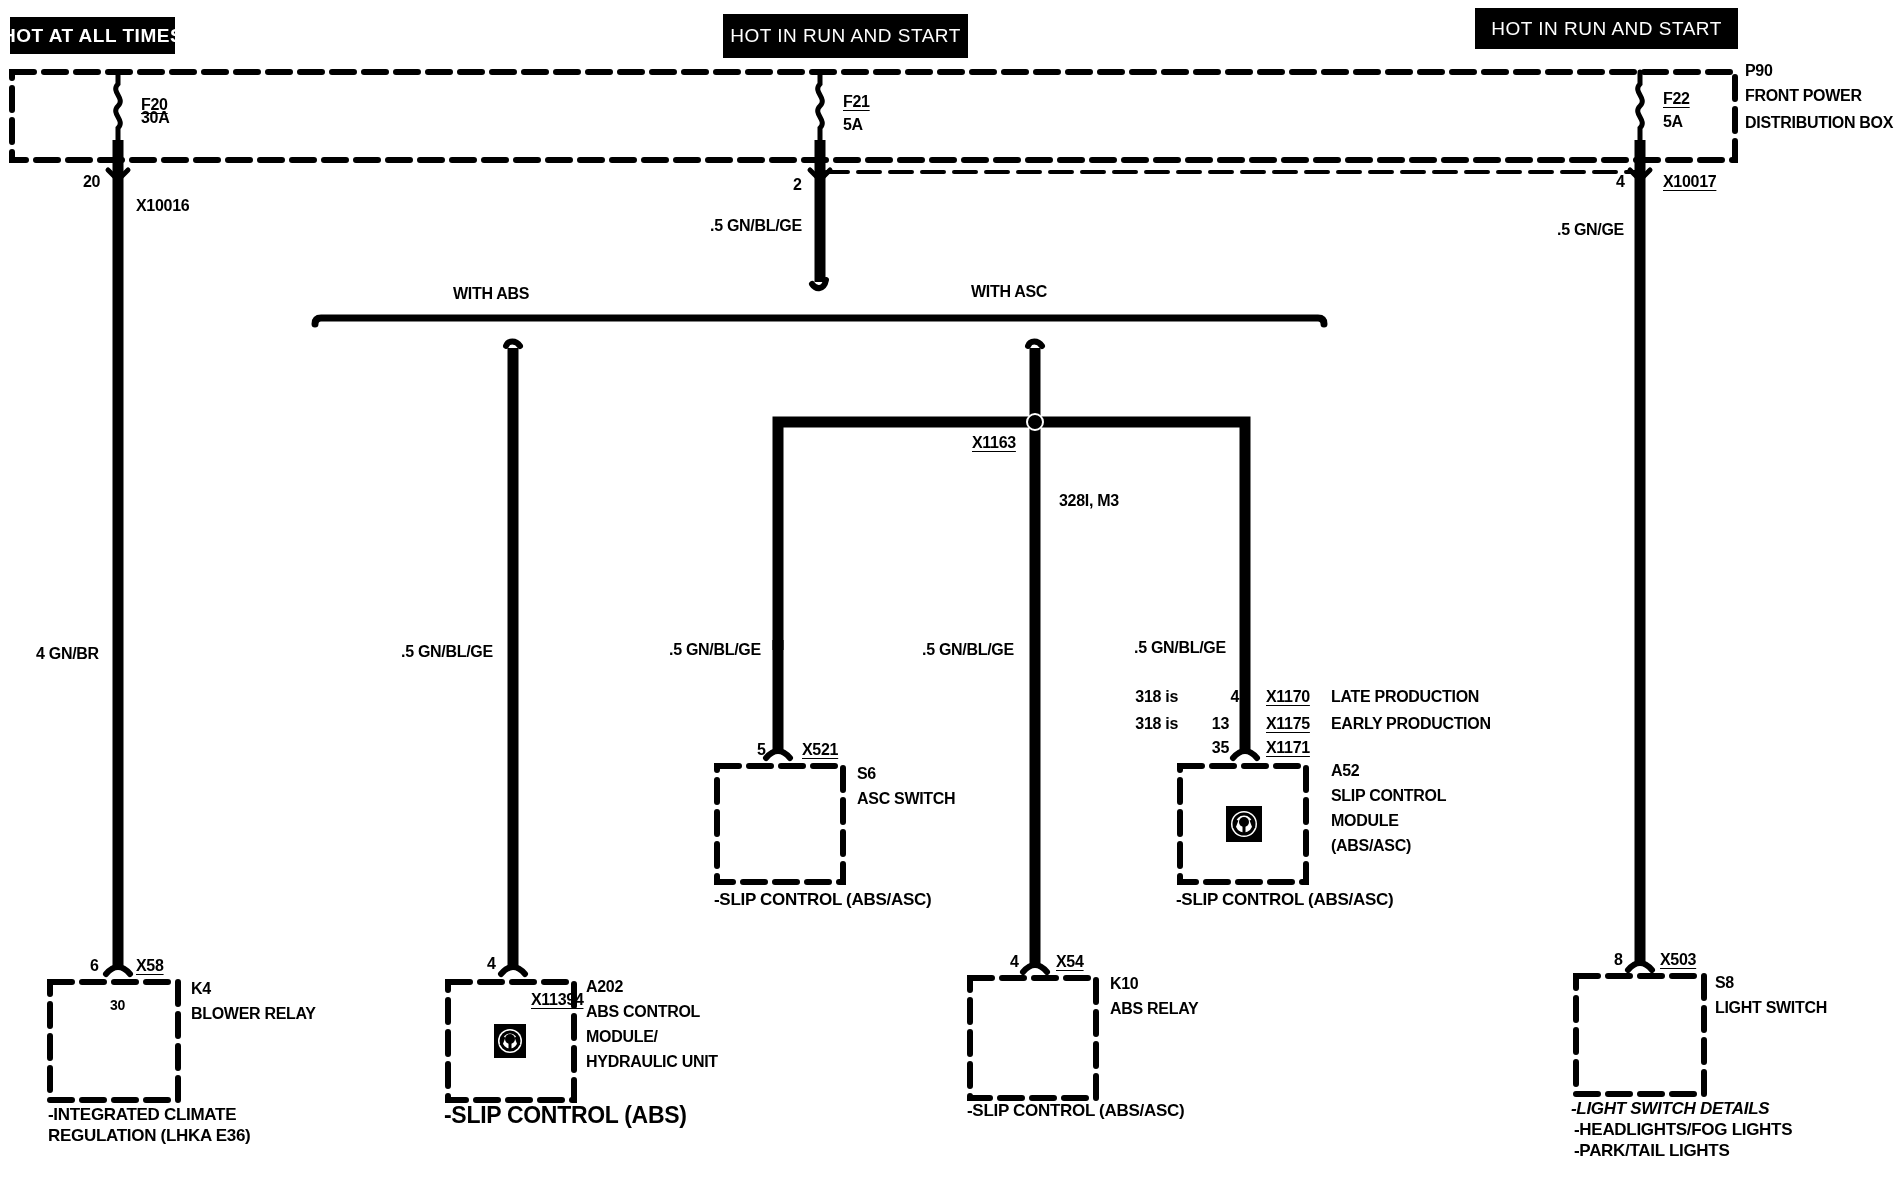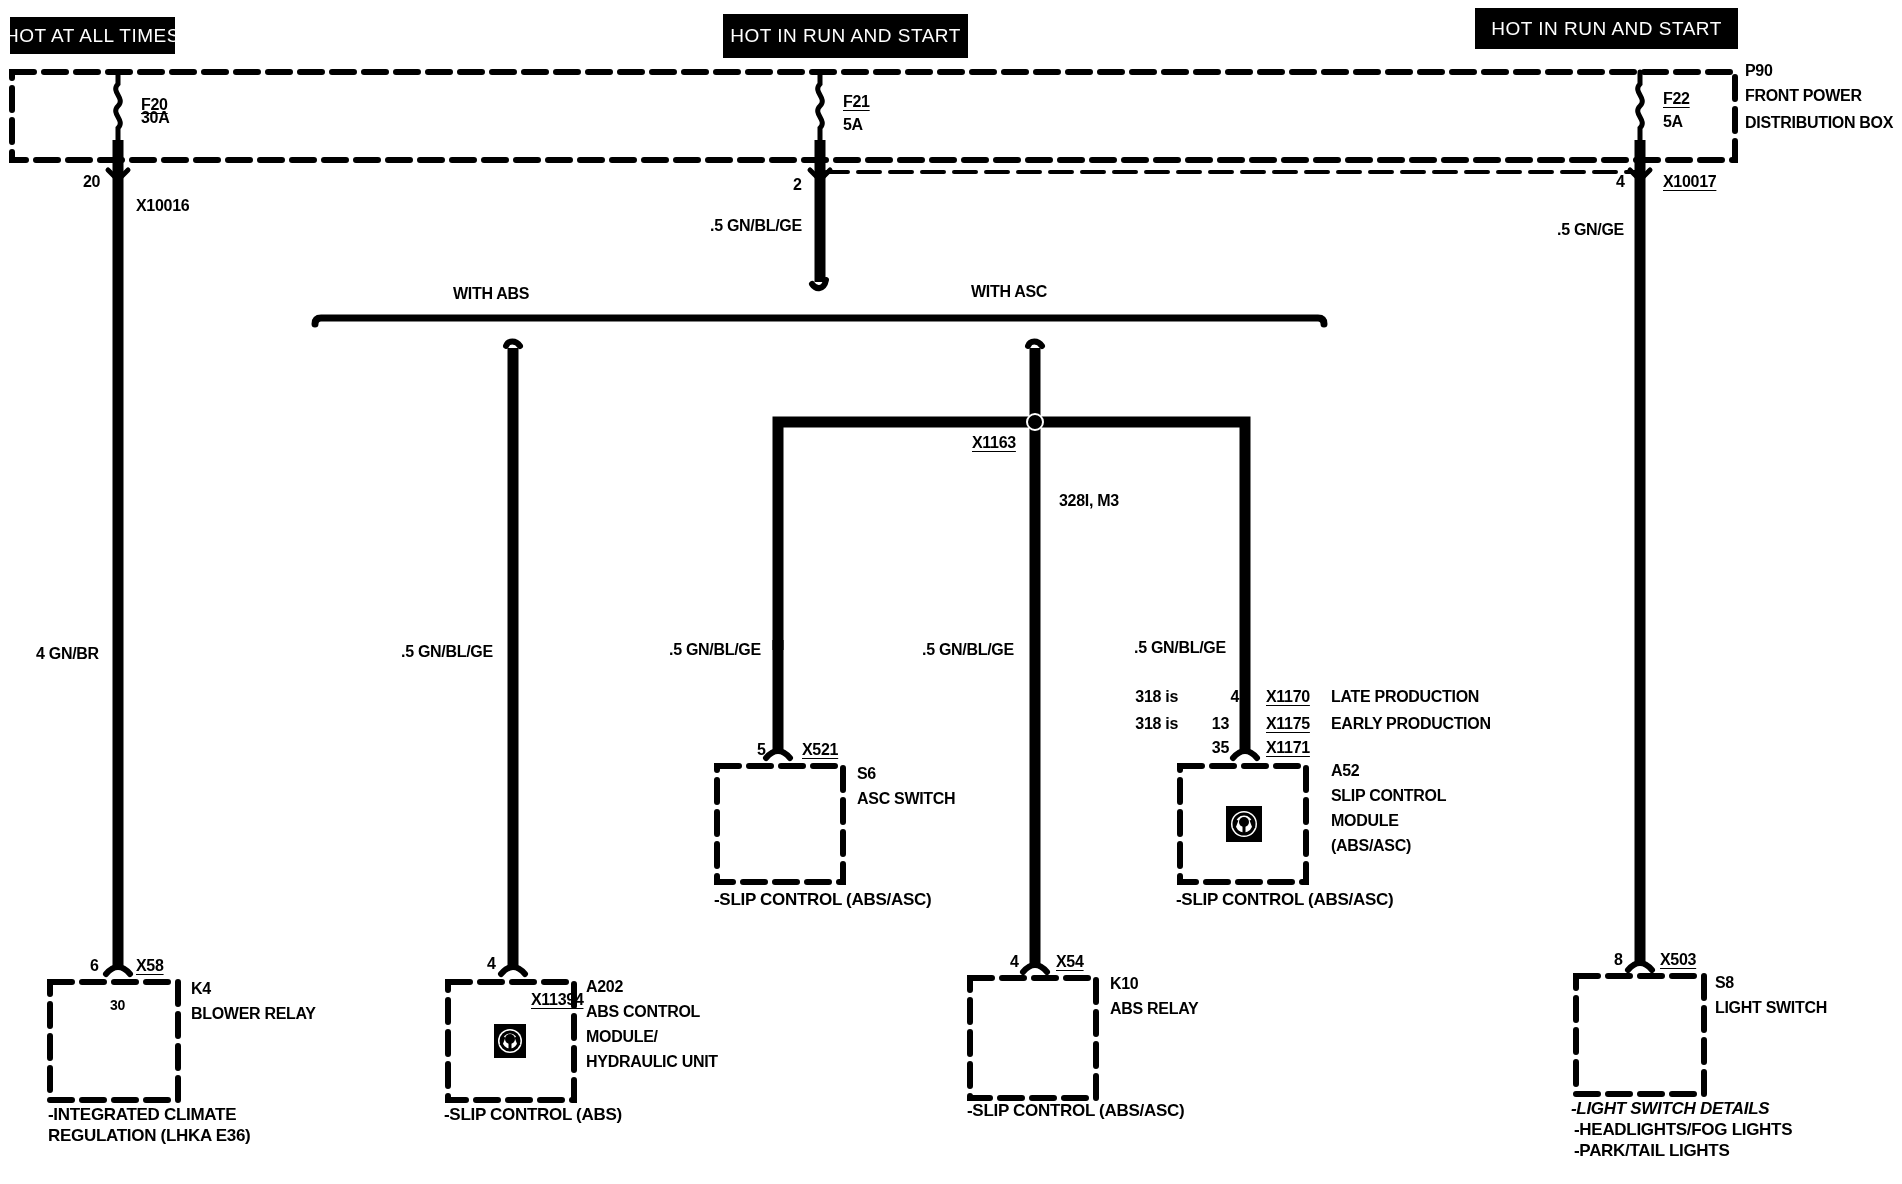--- a/index.html
+++ b/index.html
@@ -71,21 +71,21 @@
   </g>
   <g transform="translate(1226,806)">
     <rect x="0" y="0" width="36" height="36" fill="#000"></rect>
     <circle cx="18" cy="18" r="13" fill="#fff"></circle>
     <circle cx="18" cy="18" r="10" fill="none" stroke="#000" stroke-width="3"></circle>
     <circle cx="18" cy="16" r="5" fill="#000"></circle>
     <path d="M18 19 V29 M11 14 L8 22 M25 14 L28 22" stroke="#000" stroke-width="3"></path>
   </g>
 </svg>
 
-<div class="title" style="left:10px;top:17px;width:165px;height:37px;">HOT AT ALL TIMES</div>
+<div class="title" style="left:10px;top:17px;width:165px;height:37px;font-weight:bold;">HOT AT ALL TIMES</div>
 <div class="title" style="left:723px;top:14px;width:245px;height:44px;">HOT IN RUN AND START</div>
 <div class="title" style="left:1475px;top:8px;width:263px;height:41px;">HOT IN RUN AND START</div>
 
 <div class="lbl stack" style="left:1745px;top:60px;">
   <div style="line-height:22px;">P90</div>
   <div style="line-height:27px;">FRONT POWER</div>
   <div style="line-height:27px;">DISTRIBUTION BOX</div>
 </div>
 
 <div class="lbl u" style="left:141px;top:96px;">F20</div>
@@ -121,21 +121,21 @@
 <div class="lbl" style="left:191px;top:1005px;">BLOWER RELAY</div>
 <div class="lbl" style="left:48px;top:1106px;font-size:17px;">-INTEGRATED CLIMATE</div>
 <div class="lbl" style="left:48px;top:1127px;font-size:17px;">REGULATION (LHKA E36)</div>
 
 <div class="lbl" style="left:487px;top:955px;">4</div>
 <div class="lbl u" style="left:531px;top:955px;margin-top:36px;">X11394</div>
 <div class="lbl" style="left:586px;top:978px;">A202</div>
 <div class="lbl" style="left:586px;top:1003px;">ABS CONTROL</div>
 <div class="lbl" style="left:586px;top:1028px;">MODULE/</div>
 <div class="lbl" style="left:586px;top:1053px;">HYDRAULIC UNIT</div>
-<div class="lbl" style="left:444px;top:1106px;font-size:17px;">-SLIP CONTROL (ABS)</div>
+<div class="lbl" style="left:444px;top:1106px;font-size:23px;">-SLIP CONTROL (ABS)</div>
 
 <div class="lbl" style="left:757px;top:741px;">5</div>
 <div class="lbl u" style="left:802px;top:741px;">X521</div>
 <div class="lbl" style="left:857px;top:765px;">S6</div>
 <div class="lbl" style="left:857px;top:790px;">ASC SWITCH</div>
 <div class="lbl" style="left:714px;top:891px;font-size:17px;">-SLIP CONTROL (ABS/ASC)</div>
 
 <div class="lbl" style="left:1010px;top:953px;">4</div>
 <div class="lbl u" style="left:1056px;top:953px;">X54</div>
 <div class="lbl" style="left:1110px;top:975px;">K10</div>

